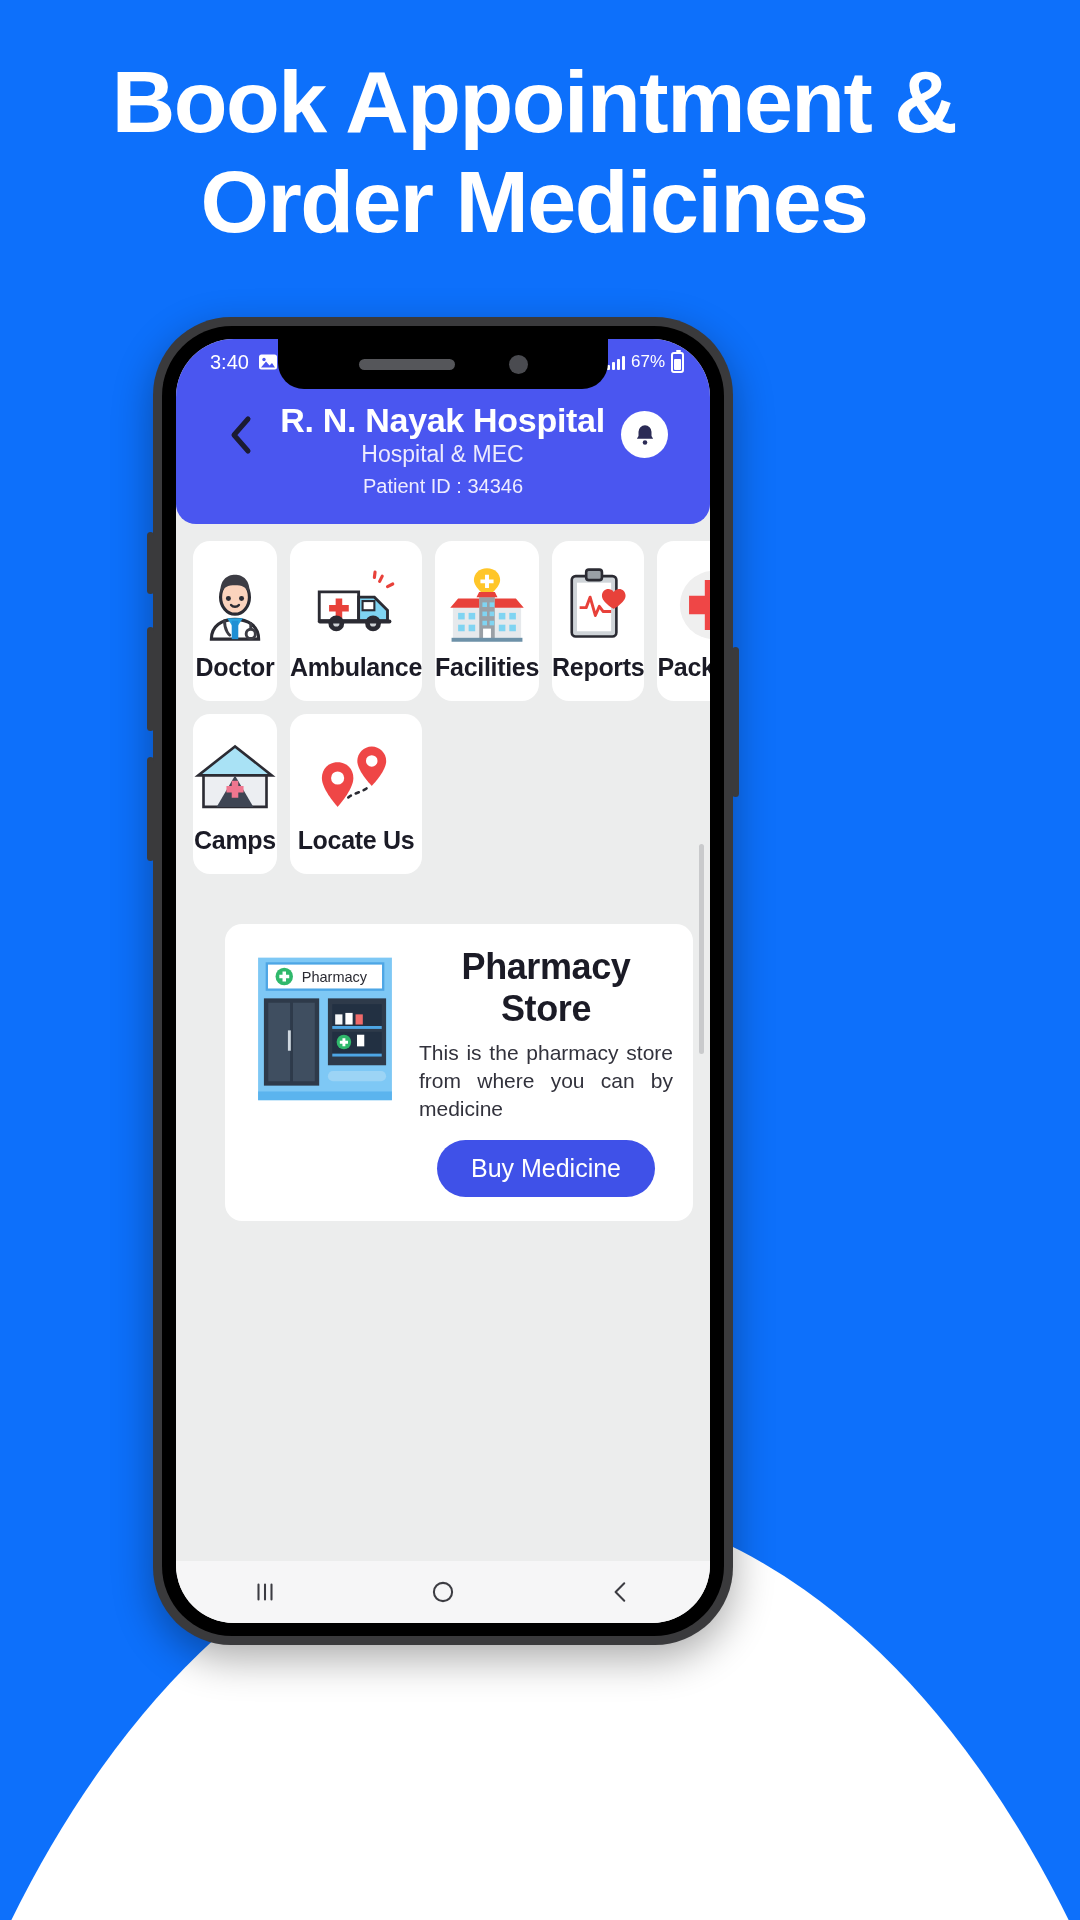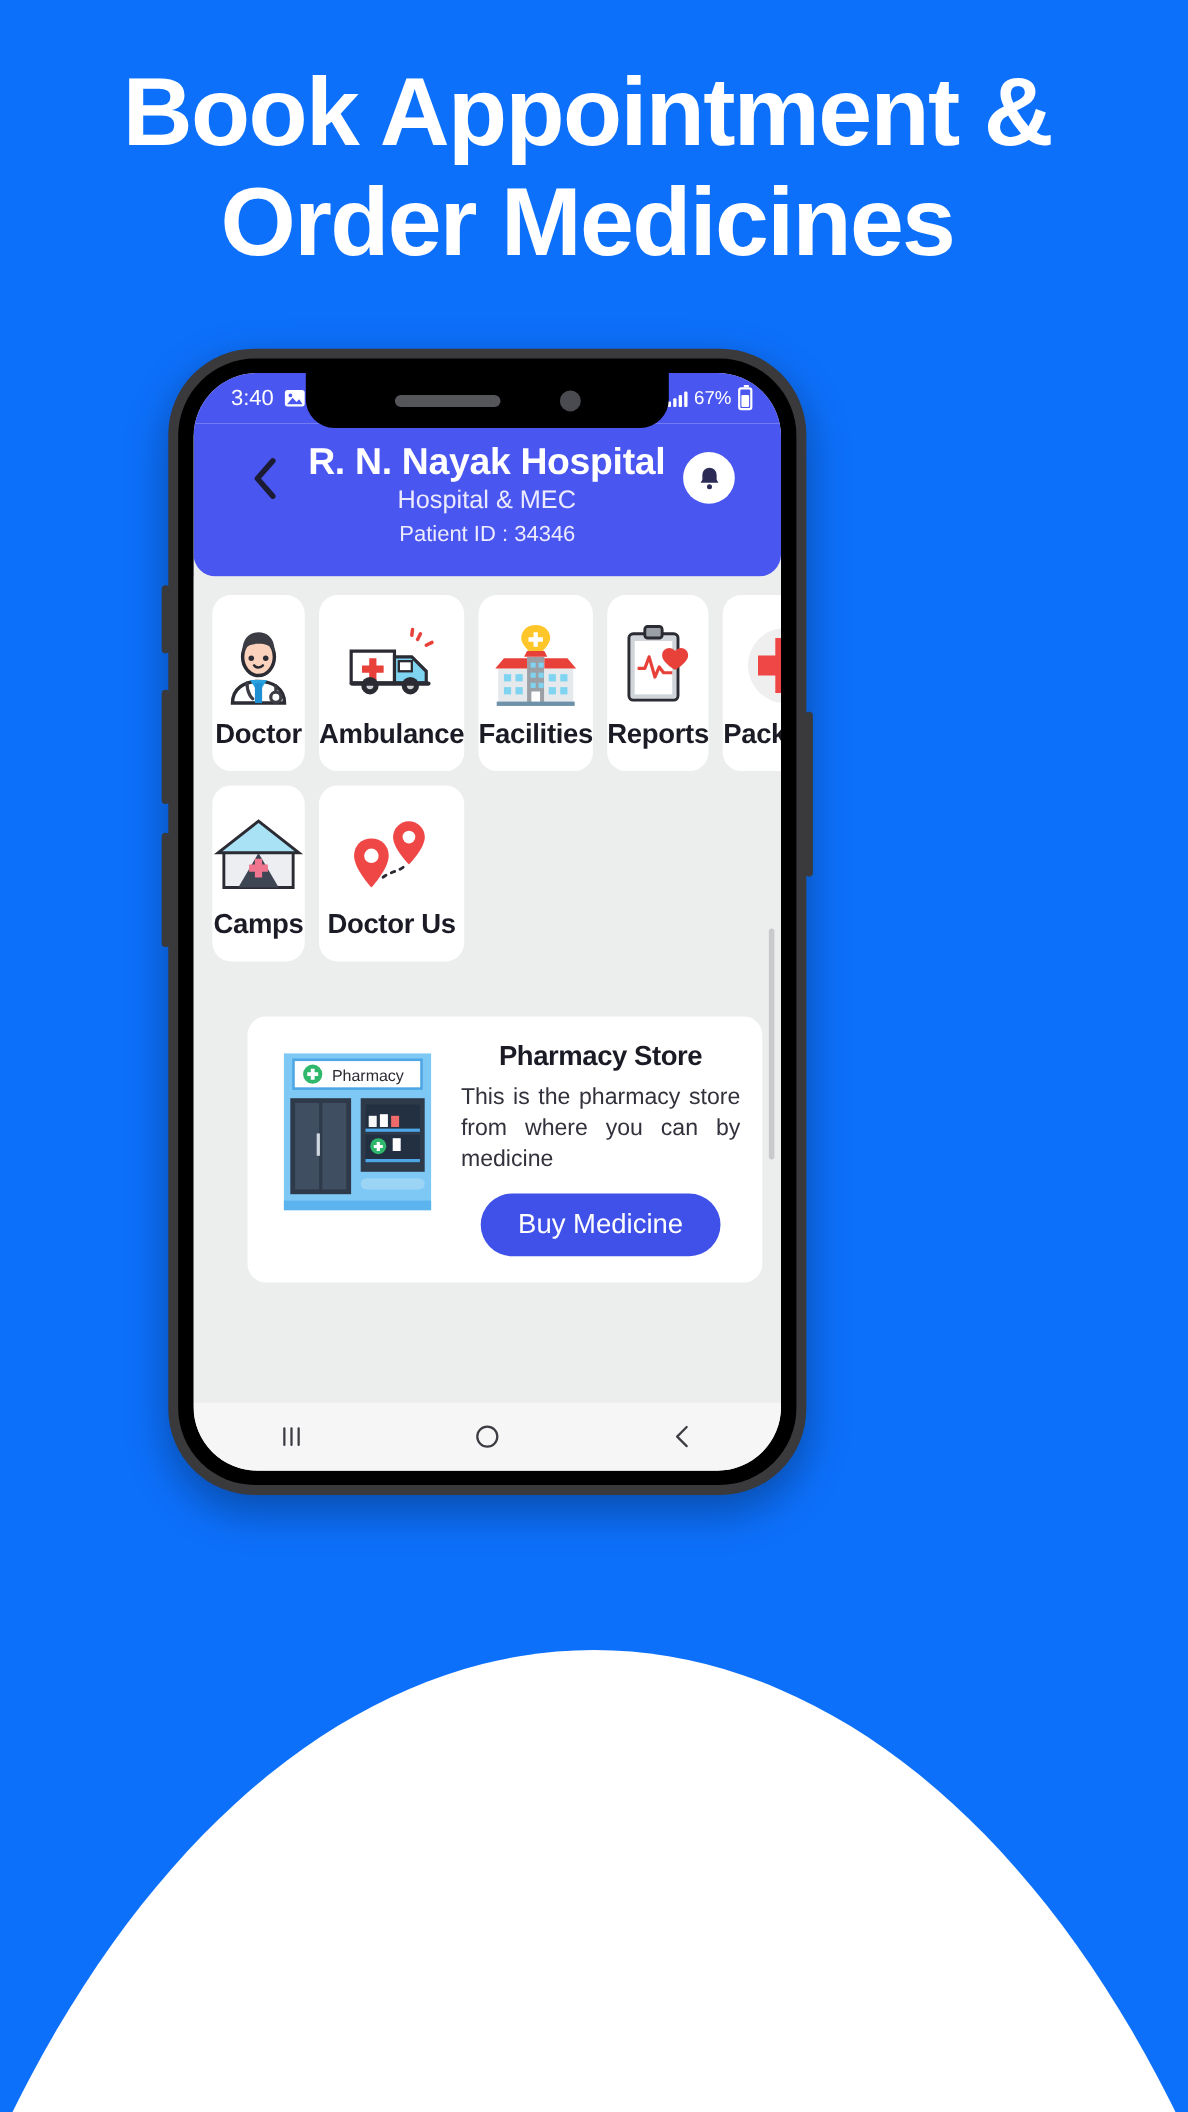--- a/index.html
+++ b/index.html
@@ -20,21 +20,21 @@
   
   .headline{
     position:absolute; top:52px; left:0; width:1068px; z-index:3;
     text-align:center; color:#ffffff;
     font-size:88px; font-weight:700; line-height:1.14;
     letter-spacing:-1.5px;
   }
 
   
   .phone{
-    position:absolute; left:153px; top:317px; width:580px; height:1042px;
+    position:absolute; left:153px; top:317px; width:580px; height:1328px;
     background:#3a3a3c;
     border-radius:78px;
     z-index:4;
     box-shadow:0 14px 40px rgba(0,0,0,.33);
     padding:9px;
   }
   .phone-inner{
     width:100%; height:100%; background:#000;
     border-radius:70px; padding:13px 14px 13px 14px;
     position:relative; overflow:hidden;
@@ -108,21 +108,21 @@
   .tile-ic{ height:88px; display:flex; align-items:center; justify-content:center; }
   .tile-lb{ font-size:25px; font-weight:700; color:#1b1b26; letter-spacing:-.3px;}
 
   
   .pharm-card{
     background:#fff; border-radius:17px; margin-top:50px;
     padding:22px 20px 24px; display:flex; gap:14px; align-items:flex-start;margin-left:32px;
   }
   .pharm-img{ width:160px; flex:0 0 auto; }
   .pharm-txt{ flex:1 1 auto; text-align:center; }
-  .pharm-title{ font-size:25px; font-weight:700; color:#1b1b26; letter-spacing:-.4px;text-align:center;}
+  .pharm-title{ font-size:36px; font-weight:700; color:#1b1b26; letter-spacing:-.4px;text-align:center;}
   .pharm-desc{
     font-size:21px; color:#32323c; line-height:1.32; margin-top:9px;
     text-align:justify; text-align-last:left;
   }
   .buy-btn{
     margin:17px auto 0; background:#3f51e8; color:#fff; border:0;
     font-size:25px; font-family:inherit; padding:14px 34px;
     border-radius:34px; display:block;
   }
 
@@ -324,21 +324,21 @@
           <div class="tile">
             <div class="tile-ic">
               <svg width="84" height="84" viewBox="0 0 64 64">
                 <path d="M44 8c-6 0-11 5-11 11 0 8 11 19 11 19s11-11 11-19c0-6-5-11-11-11z" fill="#ef4646"></path>
                 <circle cx="44" cy="19" r="4.4" fill="#fff"></circle>
                 <path d="M18 20c-7 0-12 5-12 12 0 9 12 22 12 22s12-13 12-22c0-7-5-12-12-12z" fill="#ef4646"></path>
                 <circle cx="18" cy="32" r="5" fill="#fff"></circle>
                 <path d="M40 40c-6 4-14 4-16 10" stroke="#2b2b33" stroke-width="2" fill="none" stroke-dasharray="2.5 4" stroke-linecap="round"></path>
               </svg>
             </div>
-            <div class="tile-lb">Doctor Us</div>
+            <div class="tile-lb">Locate Us</div>
           </div>
         </div>
 
         <div class="pharm-card">
           <div class="pharm-img">
             <svg width="160" height="160" viewBox="0 0 100 110">
               <rect x="4" y="8" width="92" height="98" fill="#7ec8f5"></rect>
               <rect x="10" y="12" width="80" height="18" fill="#fff" stroke="#4da6e5" stroke-width="1.6"></rect>
               <circle cx="22" cy="21" r="6" fill="#2fb86b"></circle>
               <path d="M20.8 17.6h2.4v2.2h2.2v2.4h-2.2v2.2h-2.4v-2.2h-2.2v-2.4h2.2z" fill="#fff"></path>

